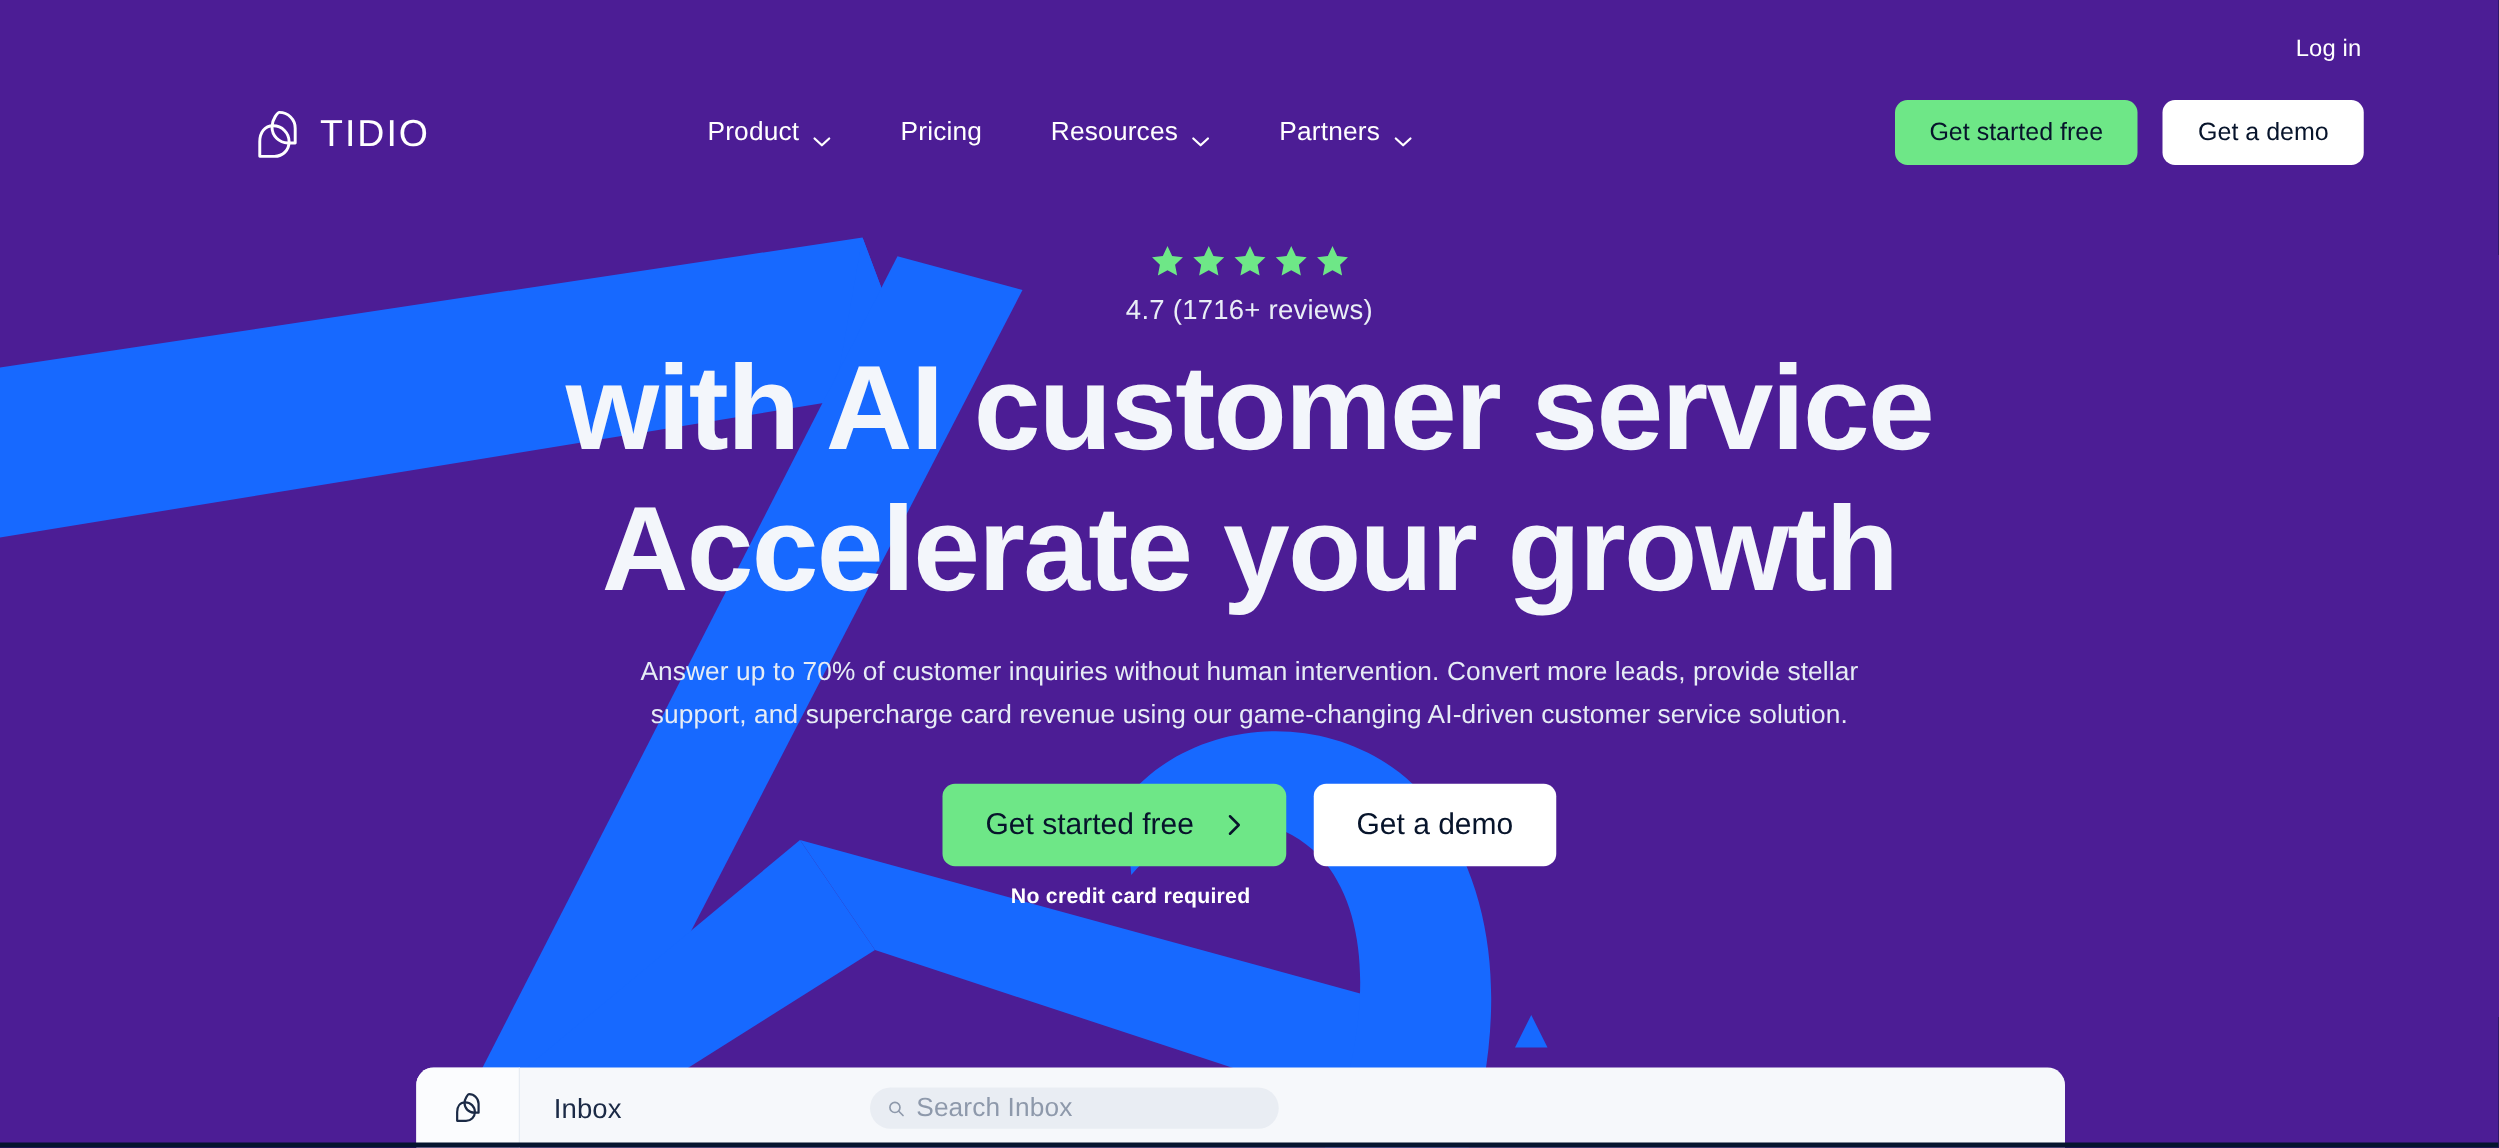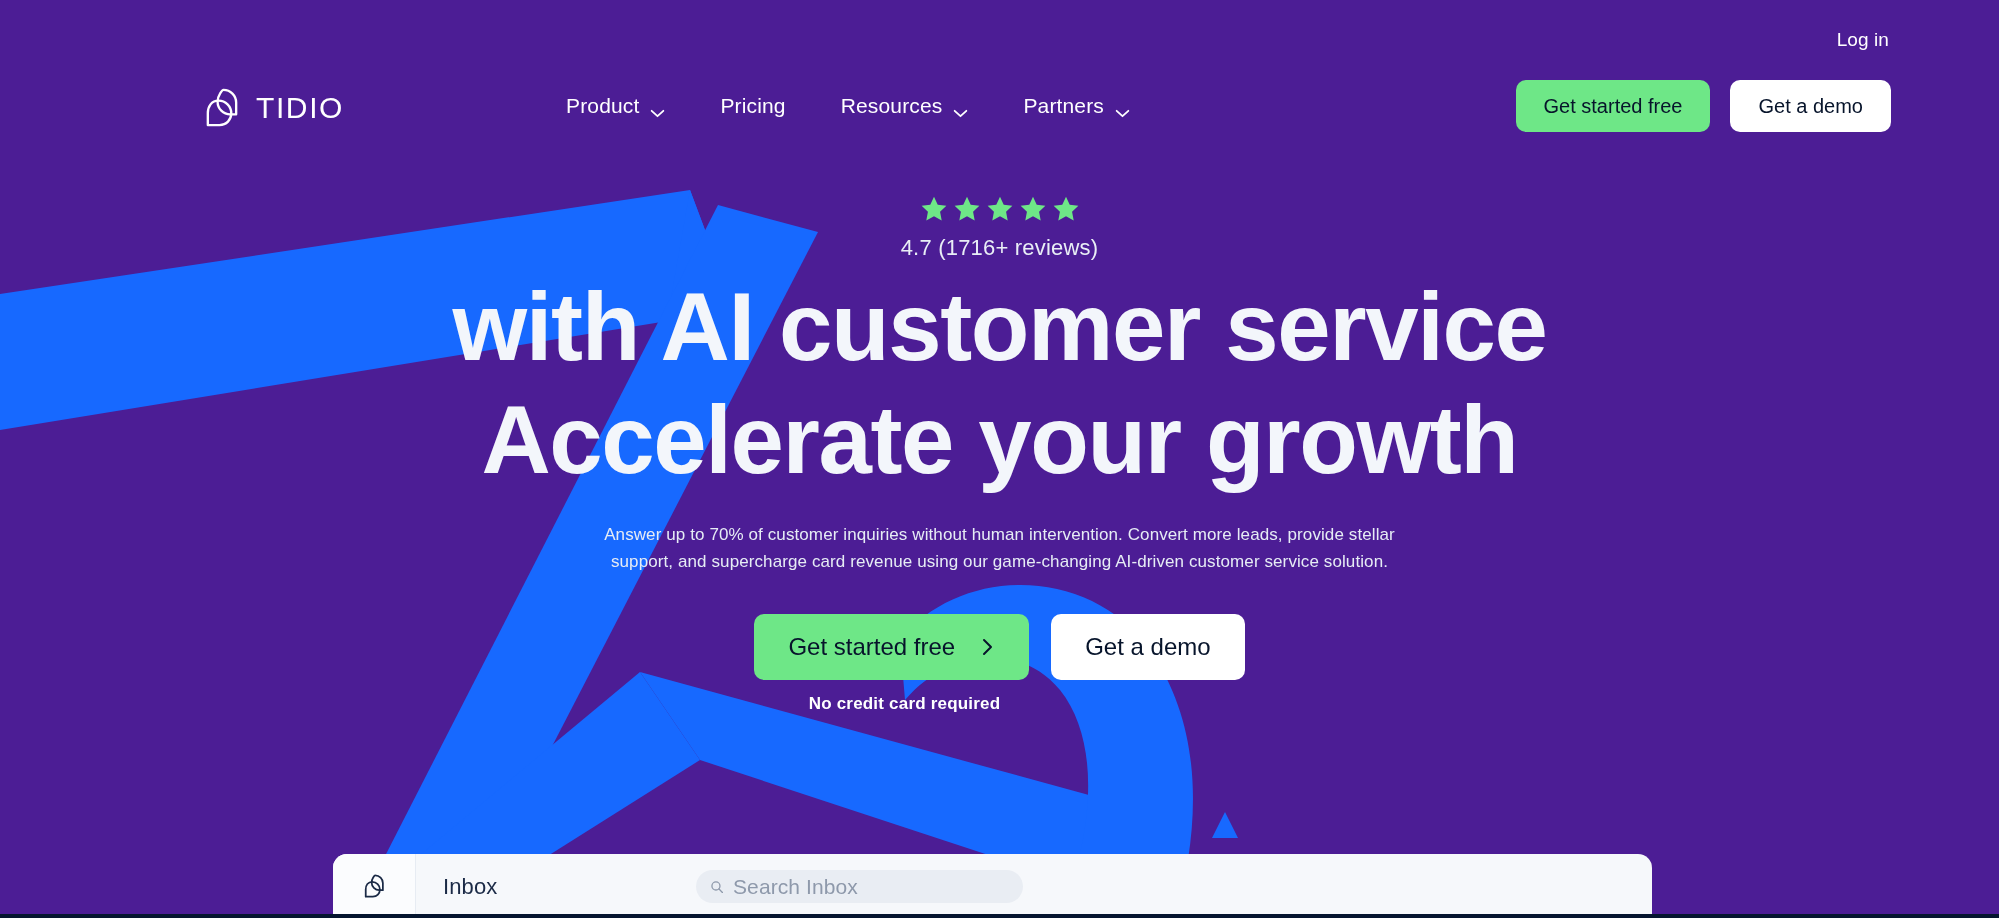--- a/index.html
+++ b/index.html
@@ -171,21 +171,21 @@
     line-height: 1.18;
     font-weight: 700;
     letter-spacing: -1.4px;
   }
   #headline .hl-line { display: block; }
 
   #subhead {
     margin: 24px auto 0;
     width: 1010px;
     color: #e6ecf5;
-    font-size: 17px;
+    font-size: 21px;
     line-height: 1.62;
     letter-spacing: .1px;
   }
   #subhead .sub-line { display: block; }
 
   #hero-ctas {
     margin-top: 38px;
     display: flex;
     align-items: center;
     justify-content: center;

